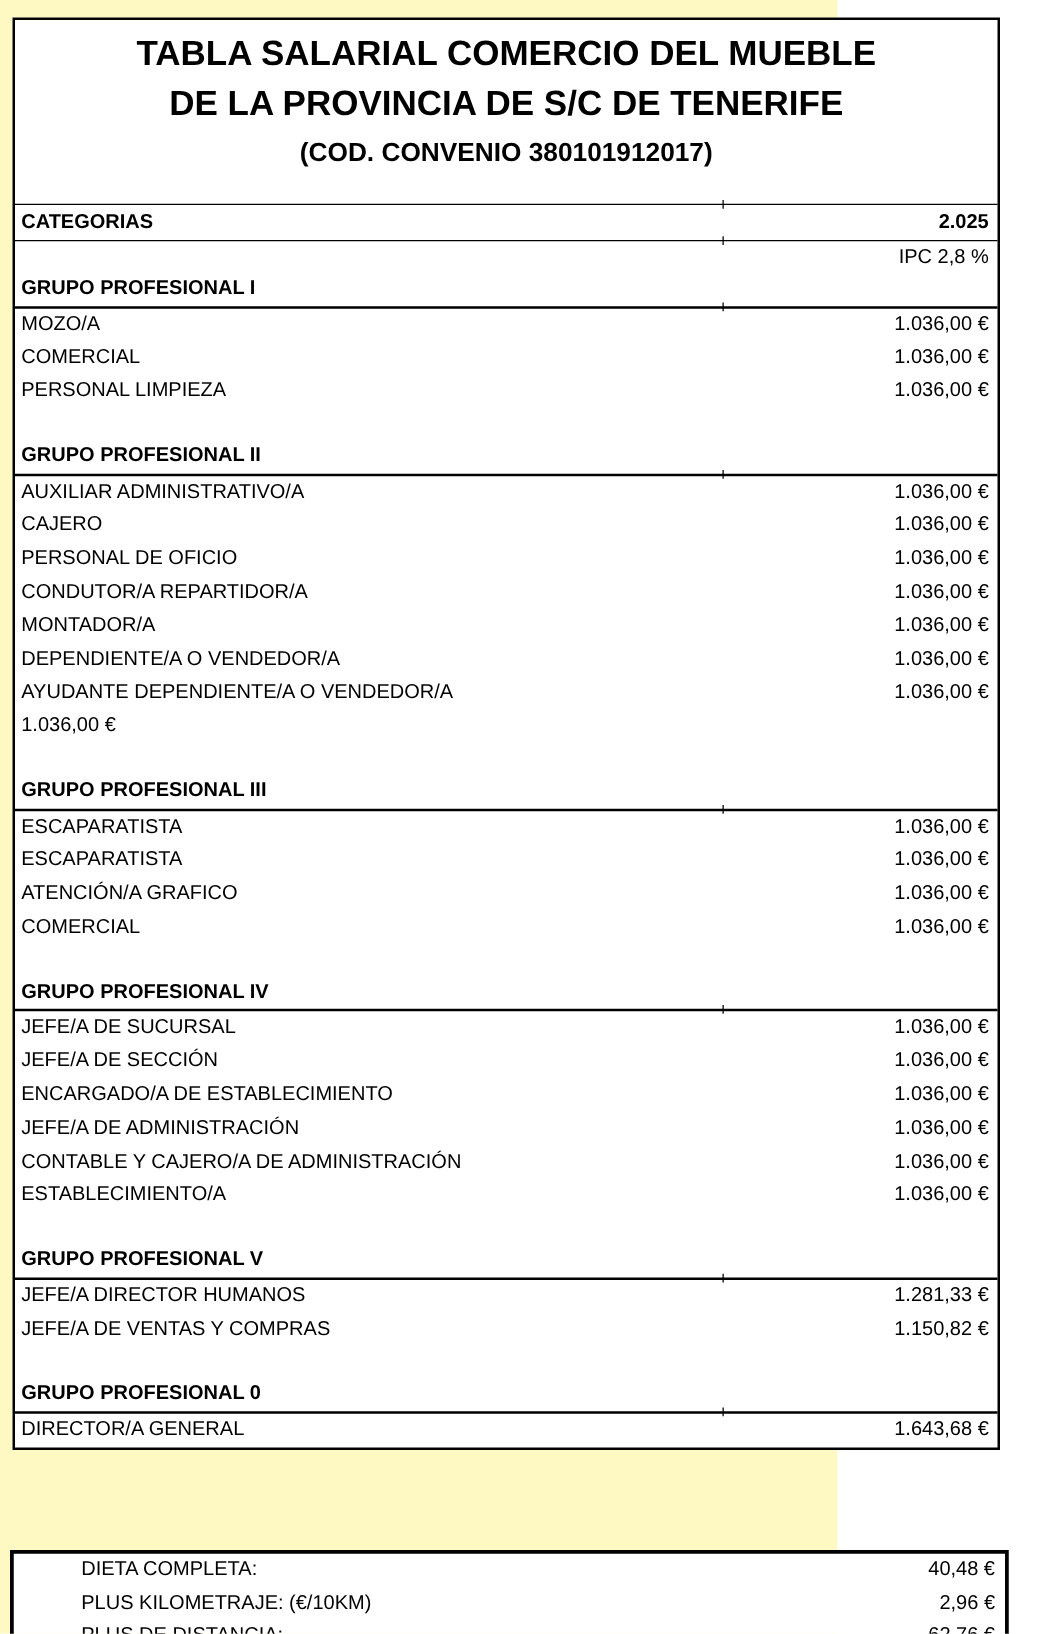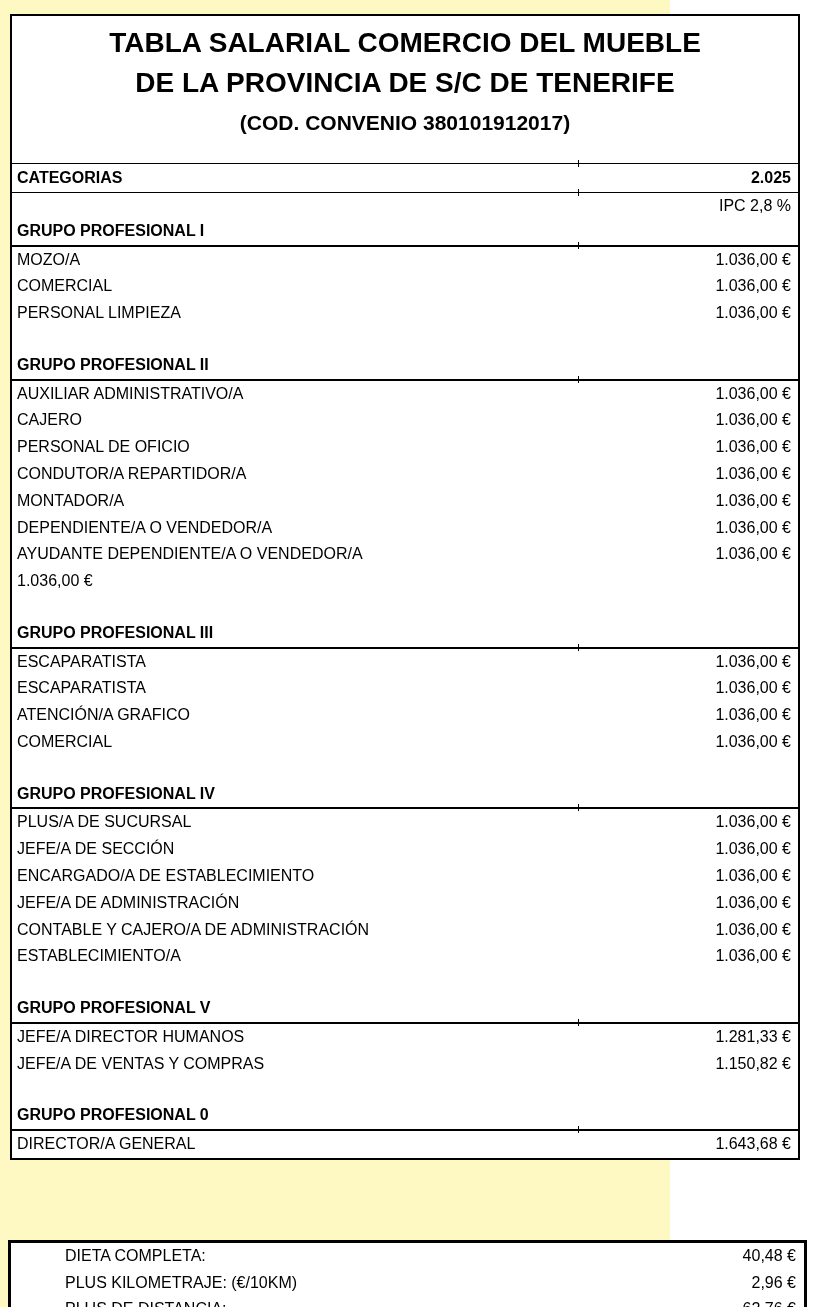--- a/index.html
+++ b/index.html
@@ -172,21 +172,21 @@
         <div class="row item">
           <span class="cell label">COMERCIAL</span>
           <span class="cell value">1.036,00 €</span>
         </div>
         <div class="row spacer"></div>
         <div class="row group-header">
           <span class="cell label">GRUPO PROFESIONAL IV</span>
           <span class="tick"></span>
         </div>
         <div class="row item">
-          <span class="cell label">PLUS/A DE SUCURSAL</span>
+          <span class="cell label">JEFE/A DE SUCURSAL</span>
           <span class="cell value">1.036,00 €</span>
         </div>
         <div class="row item">
           <span class="cell label">JEFE/A DE SECCIÓN</span>
           <span class="cell value">1.036,00 €</span>
         </div>
         <div class="row item">
           <span class="cell label">ENCARGADO/A DE ESTABLECIMIENTO</span>
           <span class="cell value">1.036,00 €</span>
         </div>

